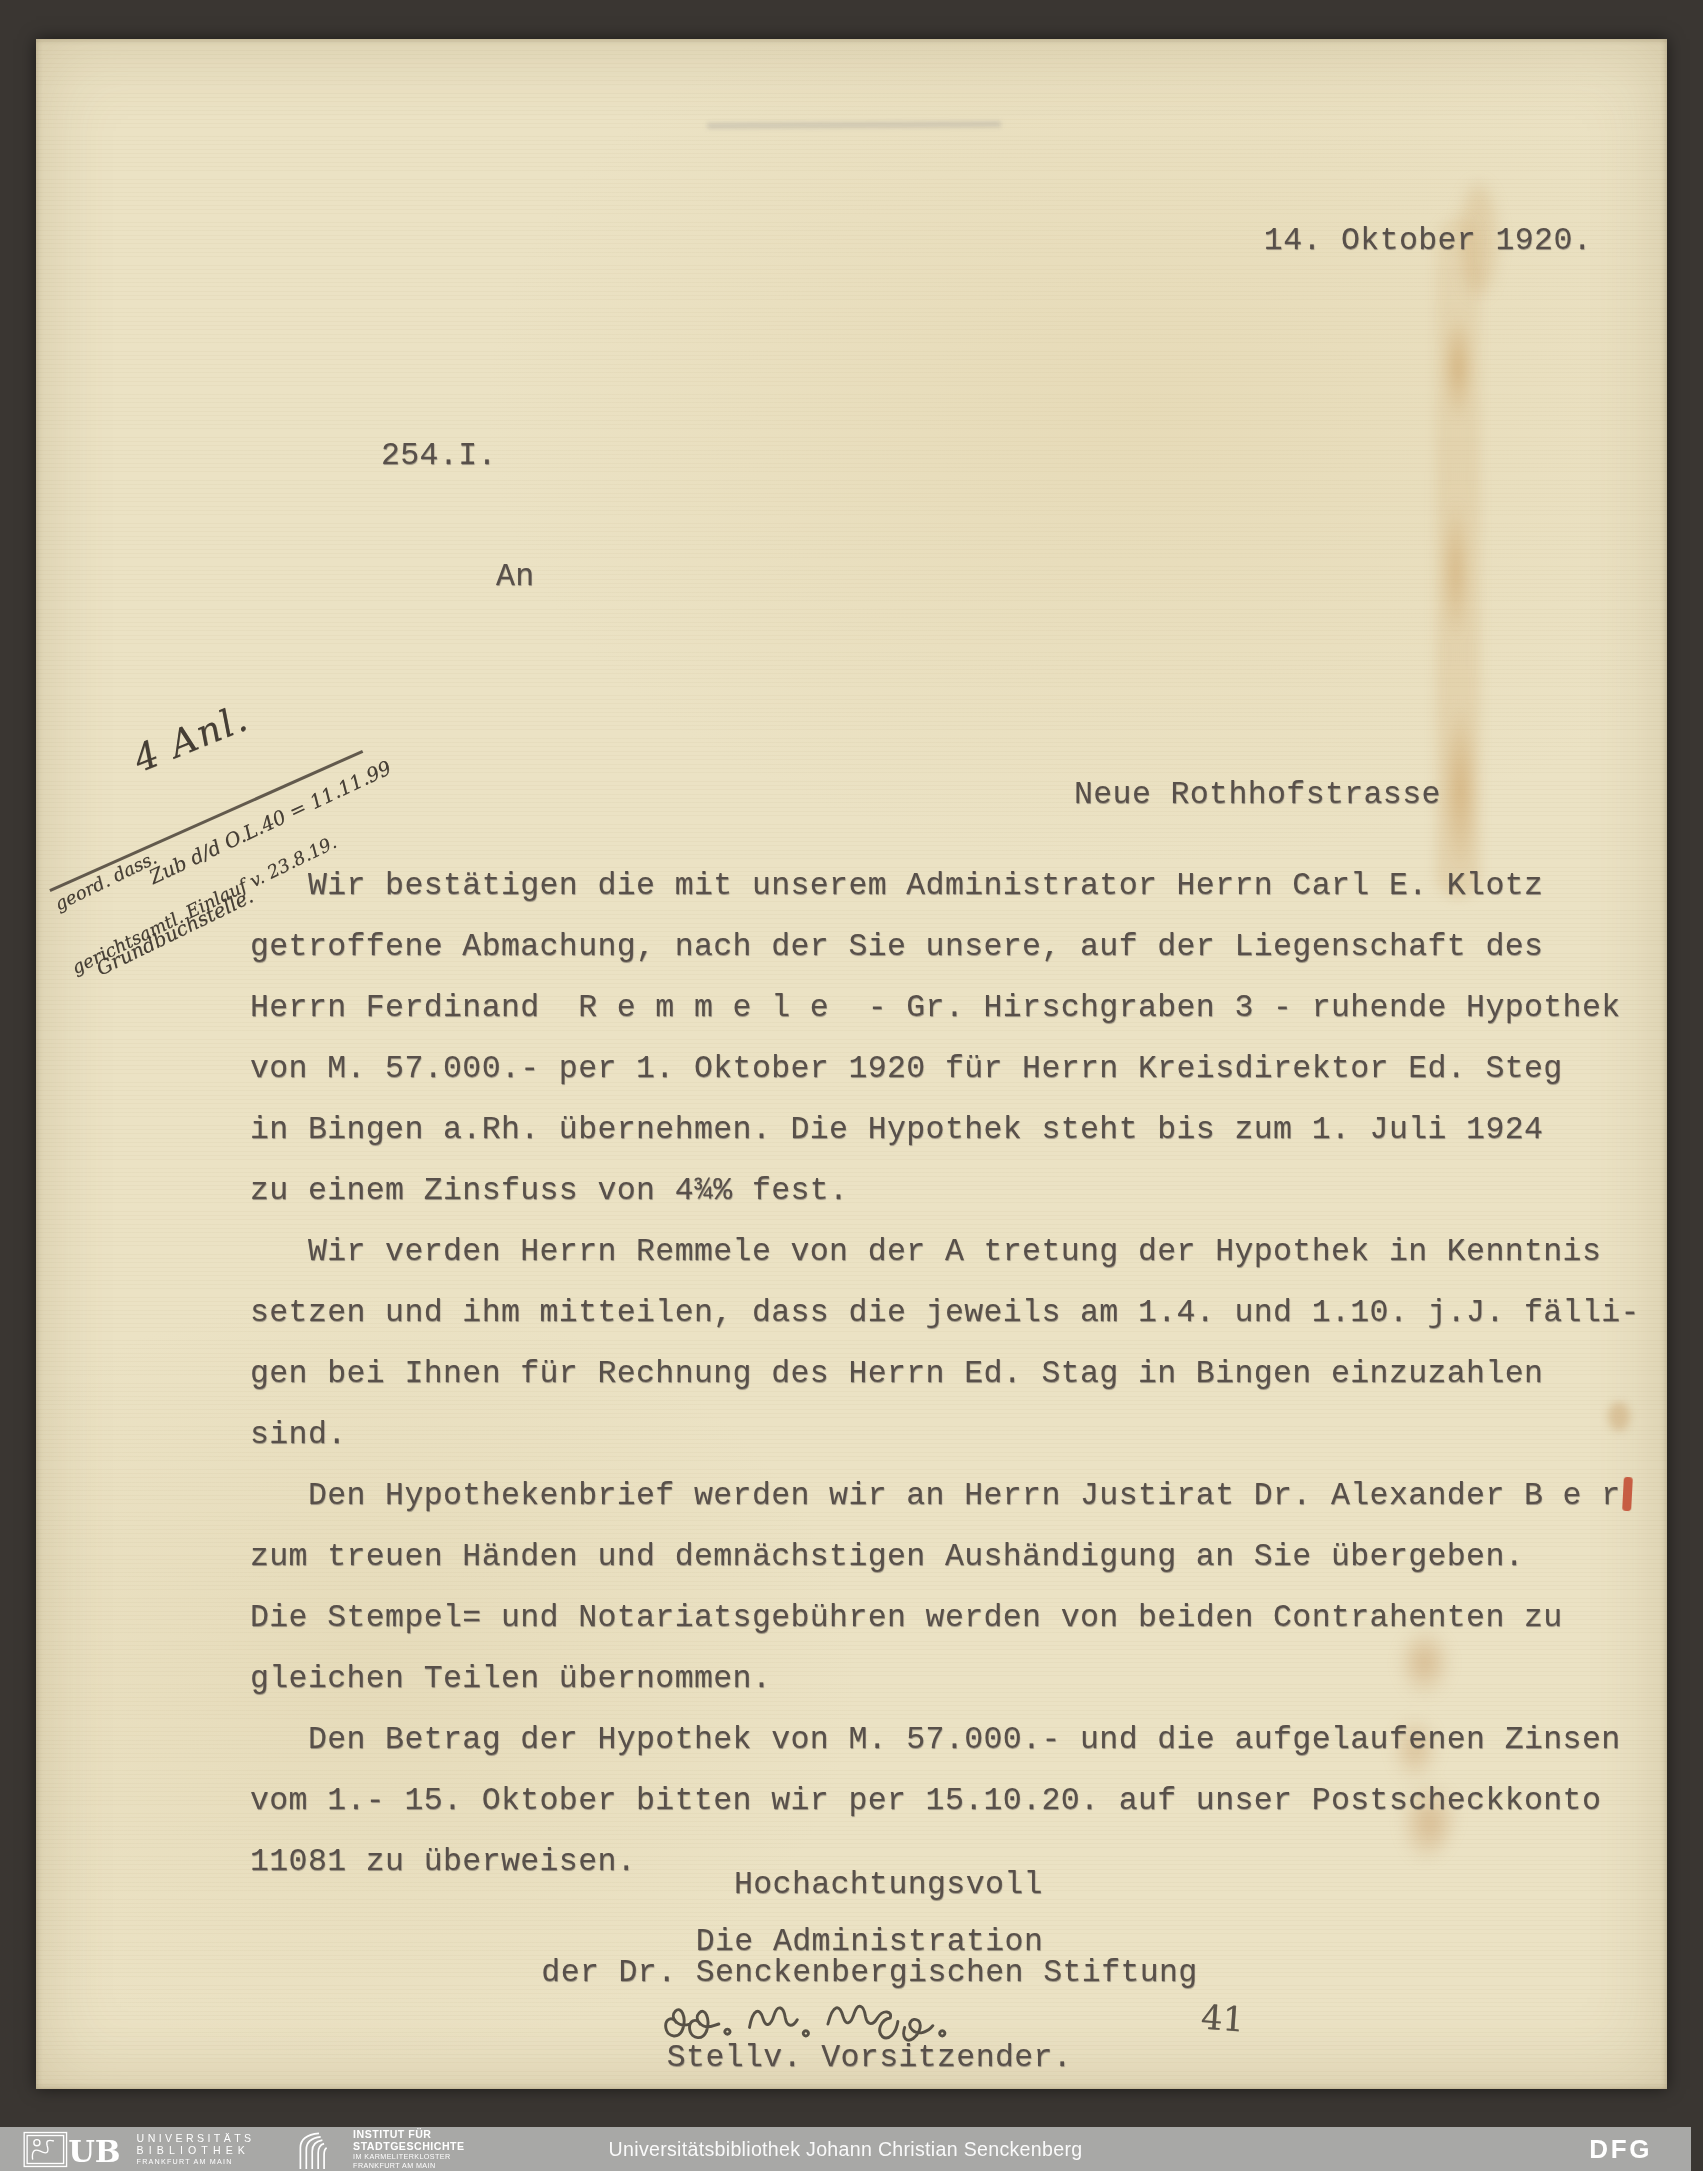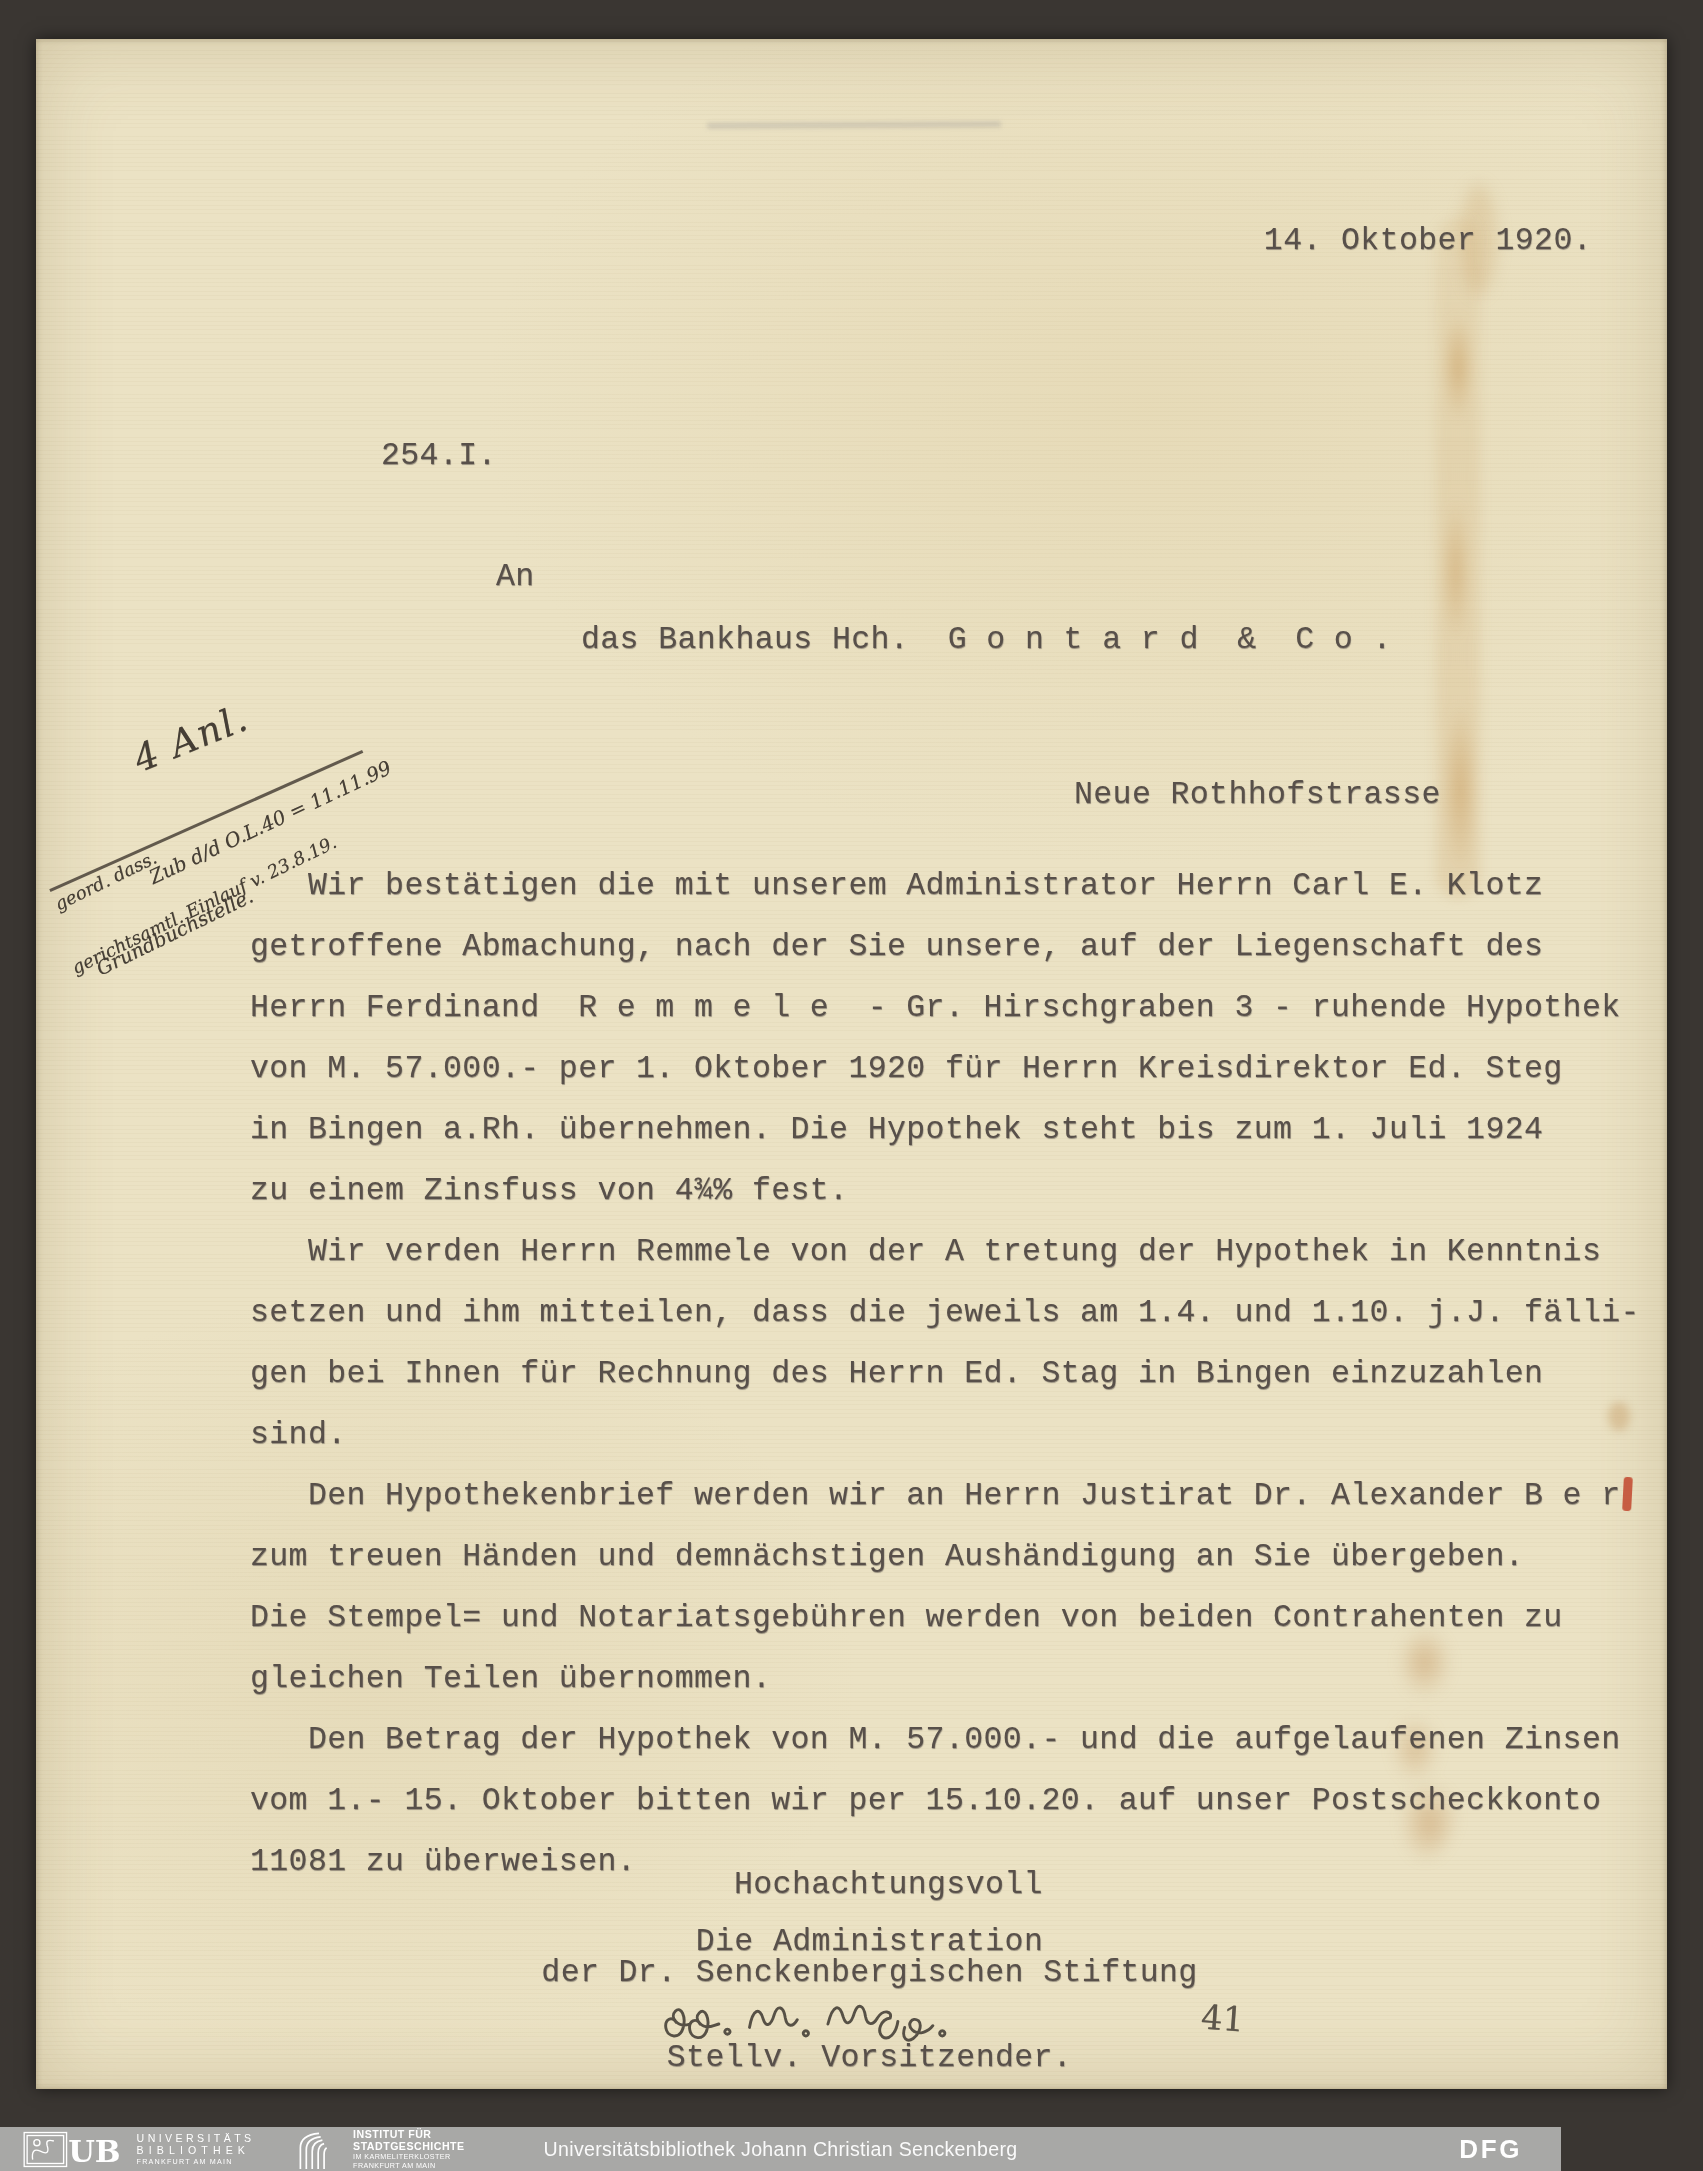--- a/index.html
+++ b/index.html
@@ -68,21 +68,21 @@
         background:rgba(190,140,80,0.35);filter:blur(4.3px);}
   .stain-top{left:1424px;top:145px;width:37px;height:111px;border-radius:50%;
         background:rgba(195,150,85,0.22);filter:blur(7.7px);}
   .redmark{left:1587px;top:1438px;width:8.5px;height:34px;border-radius:3.4px;
         background:#c2472e;opacity:0.85;filter:blur(0.5px);transform:rotate(3deg);}
   .smudge{left:671px;top:83px;width:294px;height:6px;background:rgba(105,105,118,0.20);
         filter:blur(1.9px);transform:rotate(-0.3deg);}
 
   
   .footer{
-    position:absolute;left:0;bottom:0;width:1561px;height:44px;
+    position:absolute;left:0;bottom:0;width:1691px;height:44px;
     background:#a8a8a6;
   }
   .f-left{position:absolute;left:22px;top:2.6px;height:39px;display:flex;align-items:center;gap:13.6px;}
   .logo-svg{display:block;}
   .ub-text{color:#fff;line-height:1;}
   .ub-text .l1{font-size:10.6px;letter-spacing:3.4px;margin-bottom:2px;}
   .ub-text .l2{font-size:10.6px;letter-spacing:5.1px;margin-bottom:2.6px;}
   .ub-text .l3{font-size:7.2px;letter-spacing:1.2px;}
   .isg-block{margin-left:29px;display:flex;align-items:center;gap:12px;}
   .isg-text{color:#fff;line-height:1;}
@@ -110,21 +110,20 @@
     <div class="stain blob2"></div>
     <div class="stain dot1"></div>
     <div class="stain redmark"></div>
 
     <div class="tw" style="top:184px;right:75px;">14. Oktober 1920.</div>
 
     <div class="tw" style="left:345px;top:399px;">254.I.</div>
 
     <div class="tw" style="left:460px;top:520px;">An</div>
 
-    <div class="tw" style="left:545px;top:583px;">das Bankhaus Hch.  G o n t a r d  &amp;  C o .</div>
 
 
     <div class="tw" style="left:1038px;top:738px;">Neue Rothhofstrasse</div>
 
     <div class="tw body-block" style="left:214px;top:816px;"><div class="tline">   Wir bestätigen die mit unserem Administrator Herrn Carl E. Klotz</div><div class="tline">getroffene Abmachung, nach der Sie unsere, auf der Liegenschaft des</div><div class="tline">Herrn Ferdinand  R e m m e l e  - Gr. Hirschgraben 3 - ruhende Hypothek</div><div class="tline">von M. 57.000.- per 1. Oktober 1920 für Herrn Kreisdirektor Ed. Steg</div><div class="tline">in Bingen a.Rh. übernehmen. Die Hypothek steht bis zum 1. Juli 1924</div><div class="tline">zu einem Zinsfuss von 4¾% fest.</div><div class="tline">   Wir verden Herrn Remmele von der A tretung der Hypothek in Kenntnis</div><div class="tline">setzen und ihm mitteilen, dass die jeweils am 1.4. und 1.10. j.J. fälli-</div><div class="tline">gen bei Ihnen für Rechnung des Herrn Ed. Stag in Bingen einzuzahlen</div><div class="tline">sind.</div><div class="tline">   Den Hypothekenbrief werden wir an Herrn Justirat Dr. Alexander B e r</div><div class="tline">zum treuen Händen und demnächstigen Aushändigung an Sie übergeben.</div><div class="tline">Die Stempel= und Notariatsgebühren werden von beiden Contrahenten zu</div><div class="tline">gleichen Teilen übernommen.</div><div class="tline">   Den Betrag der Hypothek von M. 57.000.- und die aufgelaufenen Zinsen</div><div class="tline">vom 1.- 15. Oktober bitten wir per 15.10.20. auf unser Postscheckkonto</div><div class="tline">11081 zu überweisen.</div></div>
 
     <div class="tw" style="left:698px;top:1828px;">Hochachtungsvoll</div>
     <div class="tw centered" style="left:493px;top:1885px;">Die Administration</div>
     <div class="tw centered" style="left:493px;top:1916px;">der Dr. Senckenbergischen Stiftung</div>
     <div class="tw centered" style="left:493px;top:2001px;">Stellv. Vorsitzender.</div>

